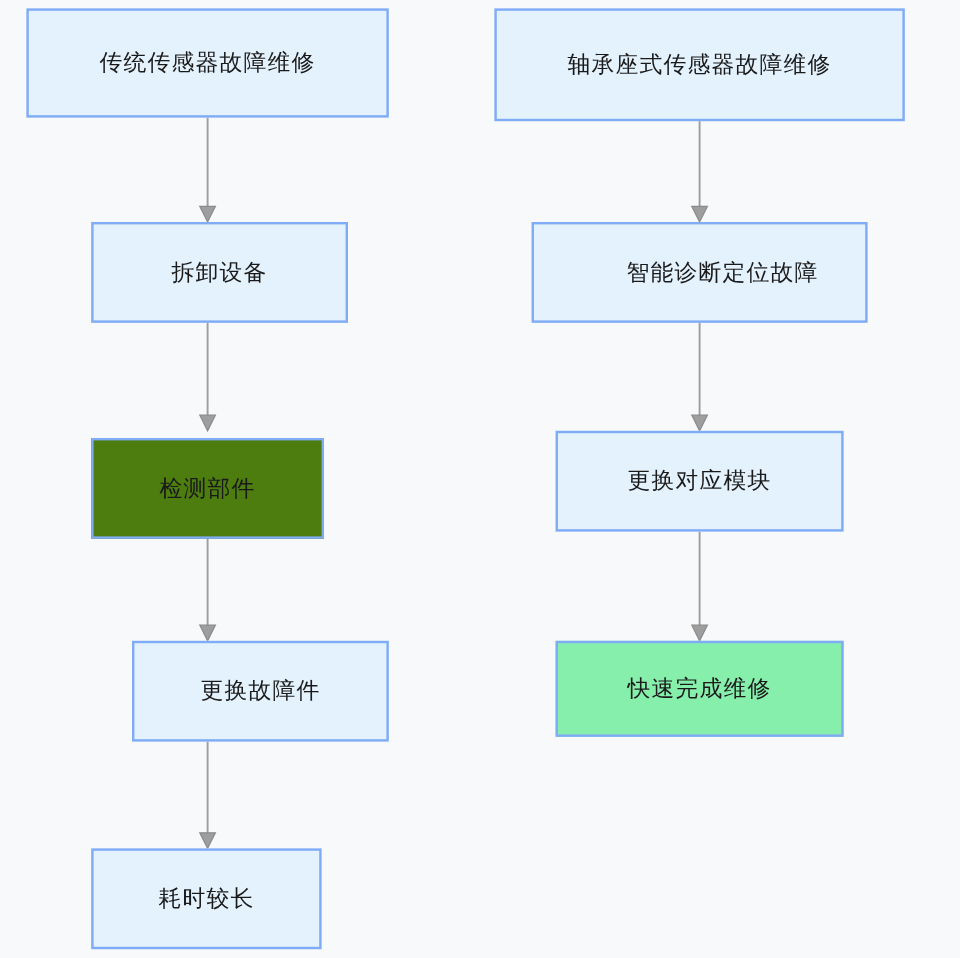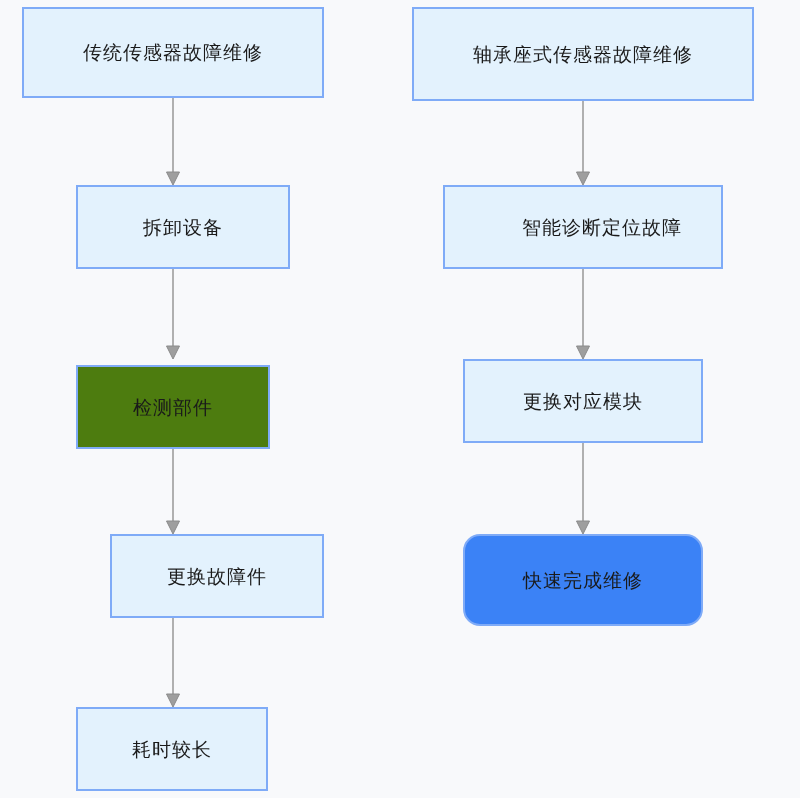--- a/index.html
+++ b/index.html
@@ -107,16 +107,16 @@
     </div>
     <div class="node" style="left: 412px; top: 7px; width: 342px; height: 94px; background: rgb(227, 242, 253); border-color: rgb(127, 171, 247);">
       <span class="node-label">轴承座式传感器故障维修</span>
     </div>
     <div class="node" style="left: 443px; top: 185px; width: 280px; height: 84px; background: rgb(227, 242, 253); border-color: rgb(127, 171, 247); padding-left: 38px;">
       <span class="node-label">智能诊断定位故障</span>
     </div>
     <div class="node" style="left: 463px; top: 359px; width: 240px; height: 84px; background: rgb(227, 242, 253); border-color: rgb(127, 171, 247);">
       <span class="node-label">更换对应模块</span>
     </div>
-    <div class="node" style="left: 463px; top: 534px; width: 240px; height: 92px; background: #3b82f6; border-color: rgb(127, 171, 247); border-radius: 17px;">
+    <div class="node" style="left: 463px; top: 534px; width: 240px; height: 80px; background: #86efac; border-color: rgb(127, 171, 247);">
       <span class="node-label">快速完成维修</span>
     </div>
   </div>
 
 </body></html>

